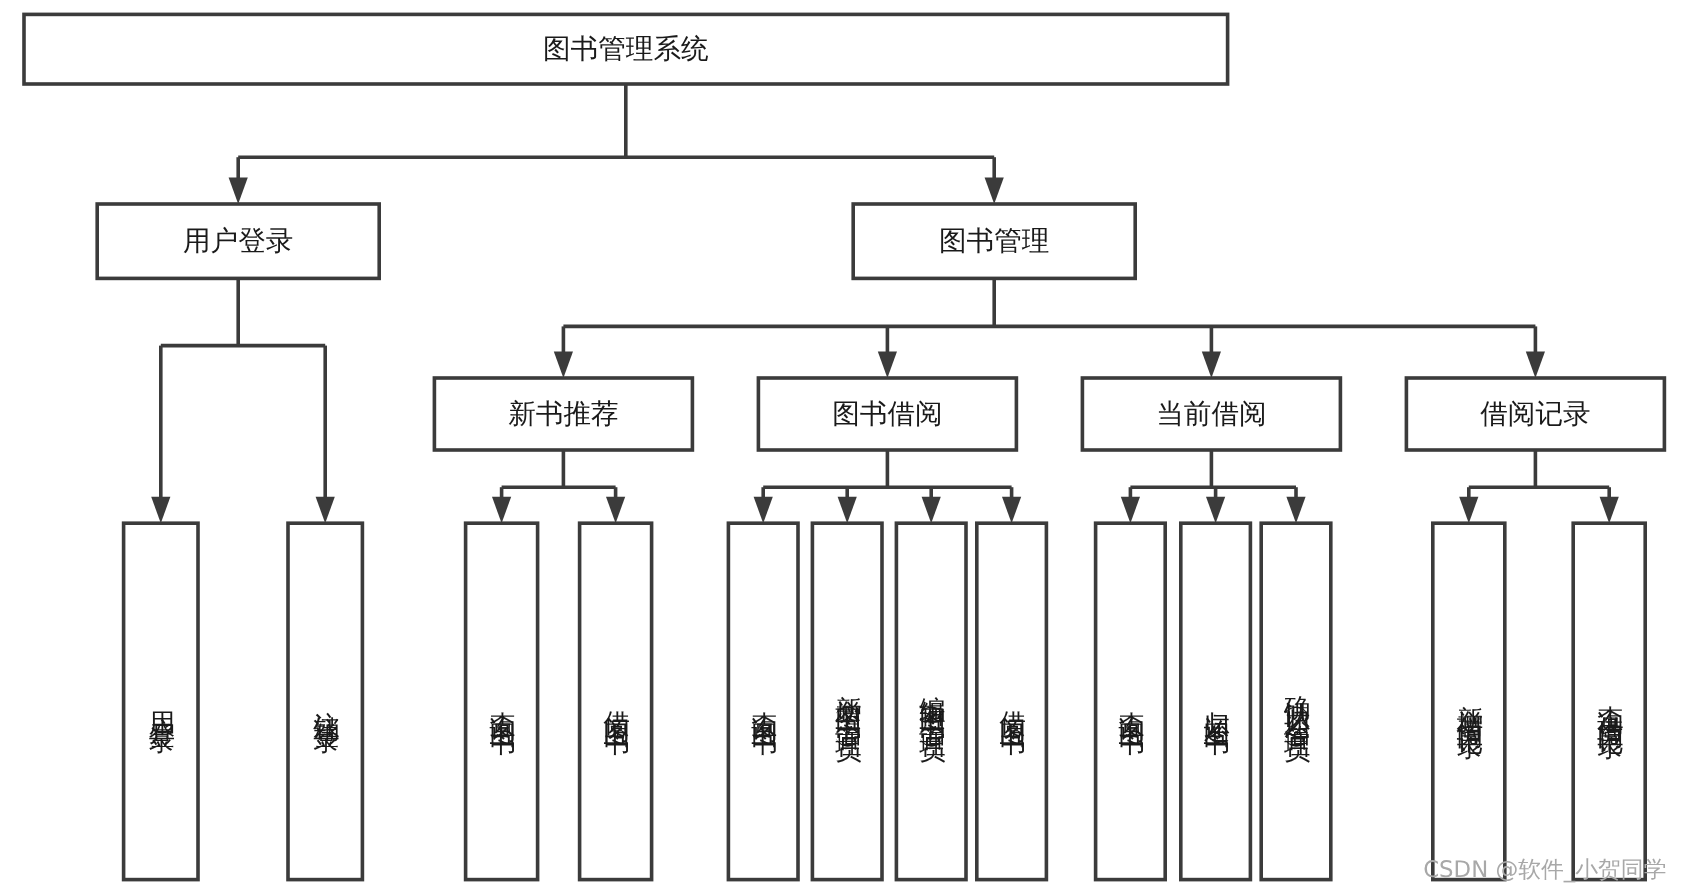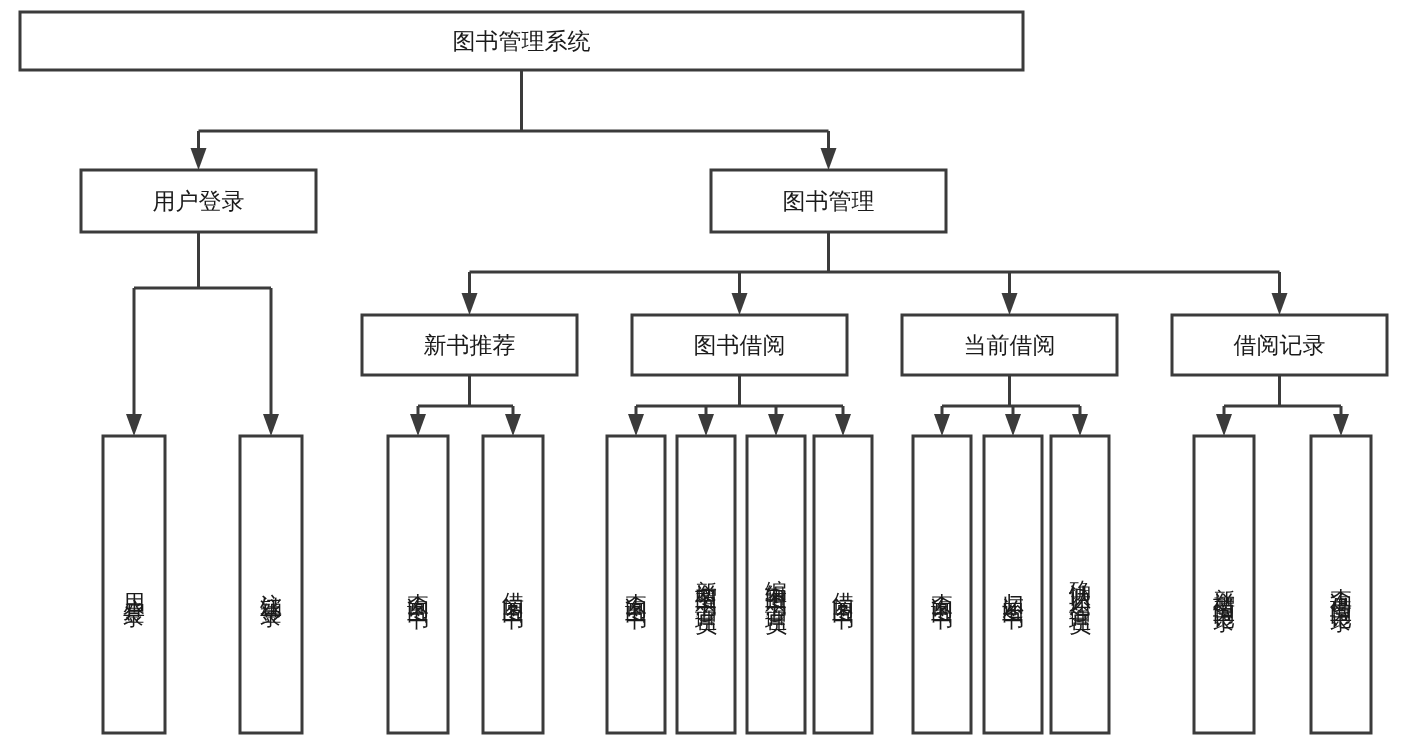--- a/index.html
+++ b/index.html
@@ -203,13 +203,14 @@
       <div class="leaf-text-wrap" style="left: 1051px; top: 436px; width: 58px; height: 297px;">
         <span class="leaf-text">确认归还（管理员）</span>
       </div>
       <div class="leaf-text-wrap" style="left: 1194px; top: 436px; width: 60px; height: 297px;">
         <span class="leaf-text">新增借阅记录</span>
       </div>
       <div class="leaf-text-wrap" style="left: 1311px; top: 436px; width: 60px; height: 297px;">
         <span class="leaf-text">查询借阅记录</span>
       </div>
     </div>
+  <div class="watermark">CSDN @软件_小贺同学</div>
 </div>
 
 </body></html>

